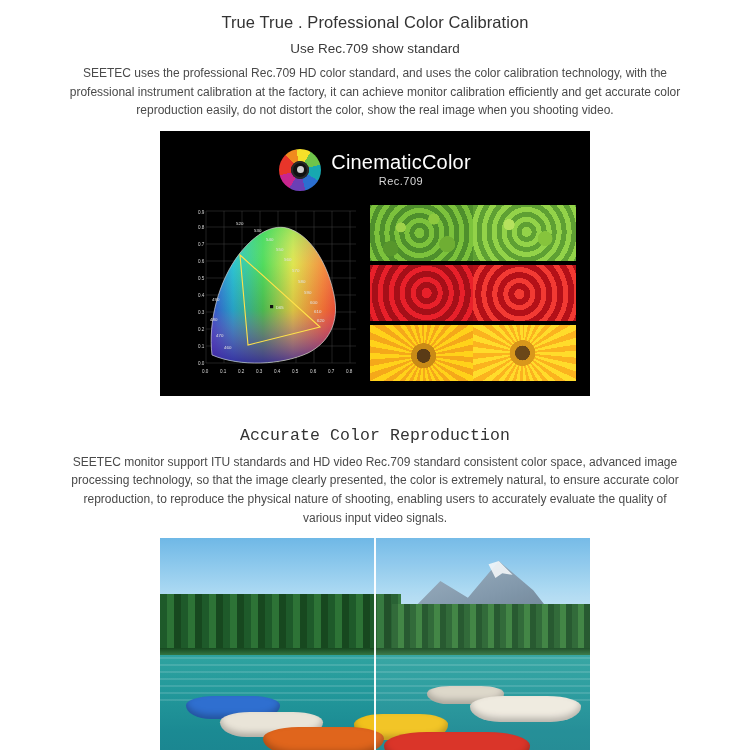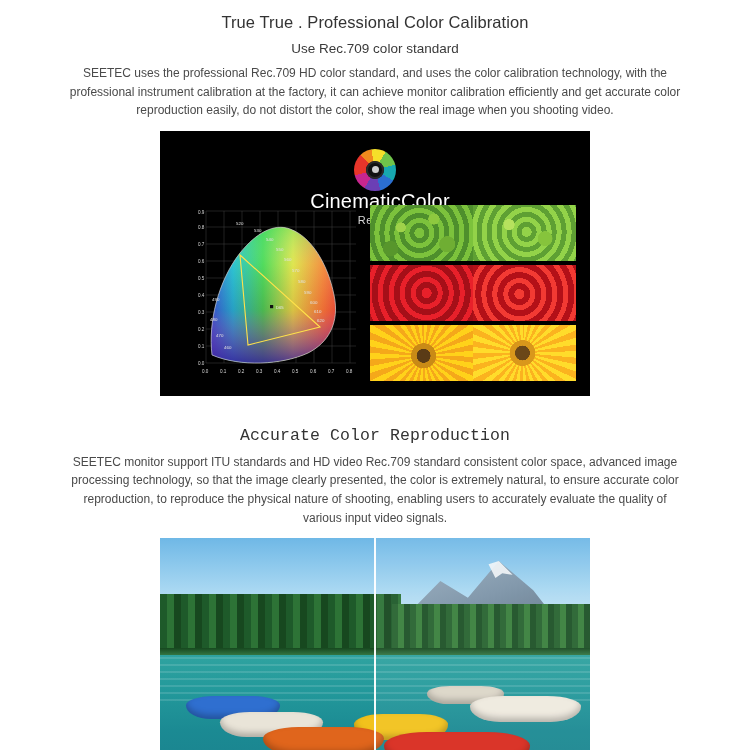--- a/index.html
+++ b/index.html
@@ -41,21 +41,21 @@
   .block1 {
     width: 430px; height: 265px;
     margin: 11px auto 0 auto;
     background: #000000;
     position: relative;
     overflow: hidden;
   }
   .logo-row {
     position: absolute;
     left: 0; right: 0; top: 18px;
-    display: flex; align-items: center; justify-content: center; flex-direction: column;
+    display: flex; align-items: center; justify-content: center;
   }
   .logo-wheel {
     width: 42px; height: 42px; border-radius: 50%;
     background:
       conic-gradient(from -90deg,
         #e8352a 0deg 45deg,
         #f08a1e 45deg 80deg,
         #f5e02a 80deg 120deg,
         #6fc44a 120deg 165deg,
         #17a8b0 165deg 210deg,
@@ -231,21 +231,21 @@
     position: absolute; left: 50%; right: 0; top: 0; bottom: 0;
     background: rgba(255,255,255,.05);
   }
 </style>
 </head>
 <body>
 
 <div class="page">
 
   <h1 class="h1">True True . Professional Color Calibration</h1>
-  <h2 class="h2">Use Rec.709 color standard</h2>
+  <h2 class="h2">Use Rec.709 show standard</h2>
   <p class="para">SEETEC uses the professional Rec.709 HD color standard, and uses the color calibration technology, with the professional instrument calibration at the factory, it can achieve monitor calibration efficiently and get accurate color reproduction easily, do not distort the color, show the real image when you shooting video.</p>
 
   <div class="block1">
 
     <div class="logo-row">
       <div class="logo-wheel"></div>
       <div class="logo-text">
         <div class="logo-title">CinematicColor</div>
         <div class="logo-sub">Rec.709</div>
       </div>

